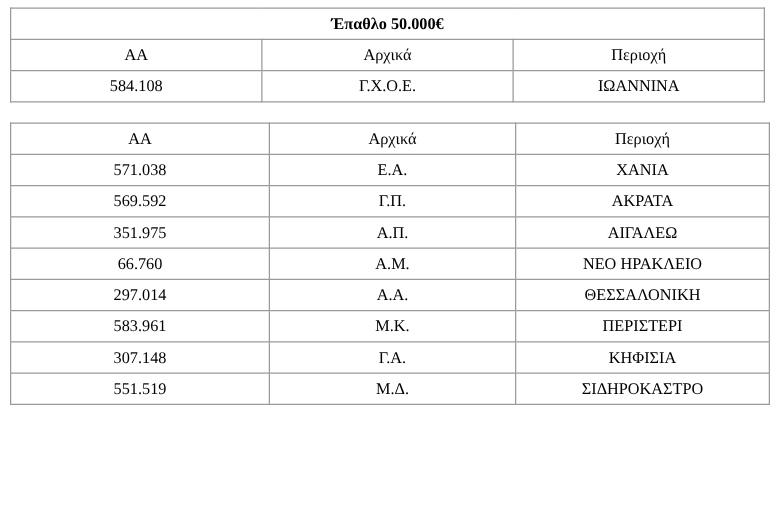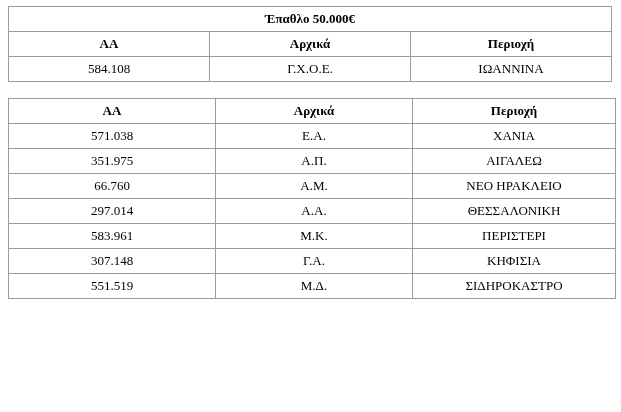--- a/index.html
+++ b/index.html
@@ -37,21 +37,21 @@
     line-height: 1.1;
   }
   .title-cell {
     height: 24px;
     font-weight: bold;
     font-size: 14px;
     background: #ffffff;
   }
   .head-cell {
     height: 24px;
-    font-weight: bold;
+    font-weight: normal;
     font-size: 13.5px;
   }
   .data-cell {
     height: 24px;
     font-weight: normal;
     font-size: 13px;
   }
   .col-aa { width: 206px; }
   .col-arx { width: 196px; }
   .col-per { width: 202px; }
@@ -90,20 +90,25 @@
         <td class="head-cell col-aa">ΑΑ</td>
         <td class="head-cell col-arx">Αρχικά</td>
         <td class="head-cell col-per">Περιοχή</td>
       </tr>
       <tr>
         <td class="data-cell col-aa">571.038</td>
         <td class="data-cell col-arx">Ε.Α.</td>
         <td class="data-cell col-per">ΧΑΝΙΑ</td>
       </tr>
       <tr>
+        <td class="data-cell col-aa">569.592</td>
+        <td class="data-cell col-arx">Γ.Π.</td>
+        <td class="data-cell col-per">ΑΚΡΑΤΑ</td>
+      </tr>
+      <tr>
         <td class="data-cell col-aa">351.975</td>
         <td class="data-cell col-arx">Α.Π.</td>
         <td class="data-cell col-per">ΑΙΓΑΛΕΩ</td>
       </tr>
       <tr>
         <td class="data-cell col-aa">66.760</td>
         <td class="data-cell col-arx">Α.Μ.</td>
         <td class="data-cell col-per">ΝΕΟ ΗΡΑΚΛΕΙΟ</td>
       </tr>
       <tr>

